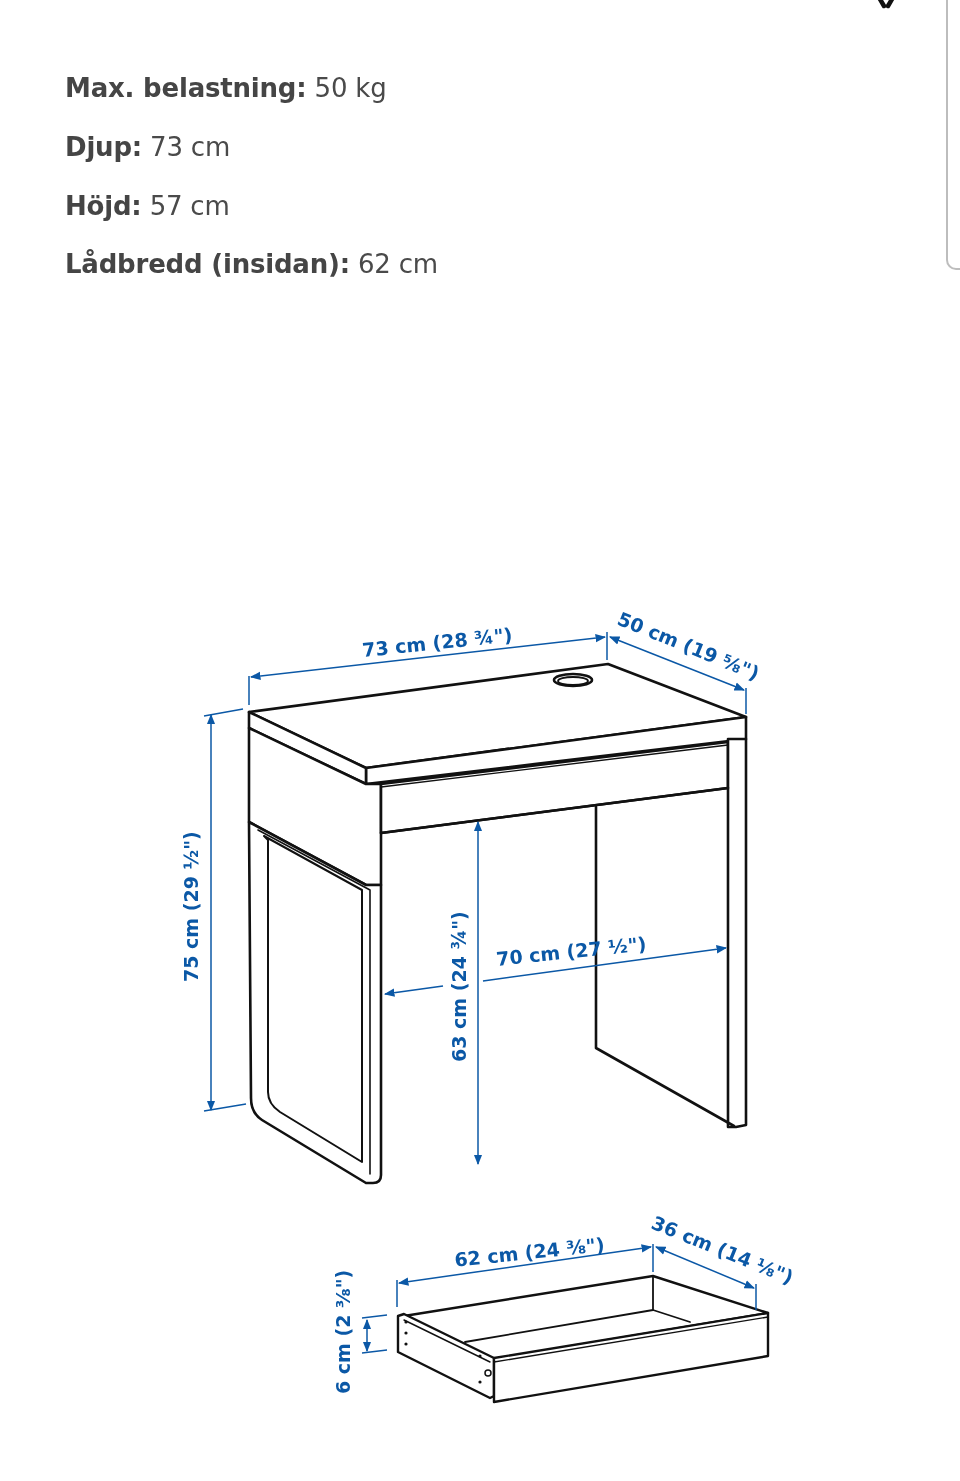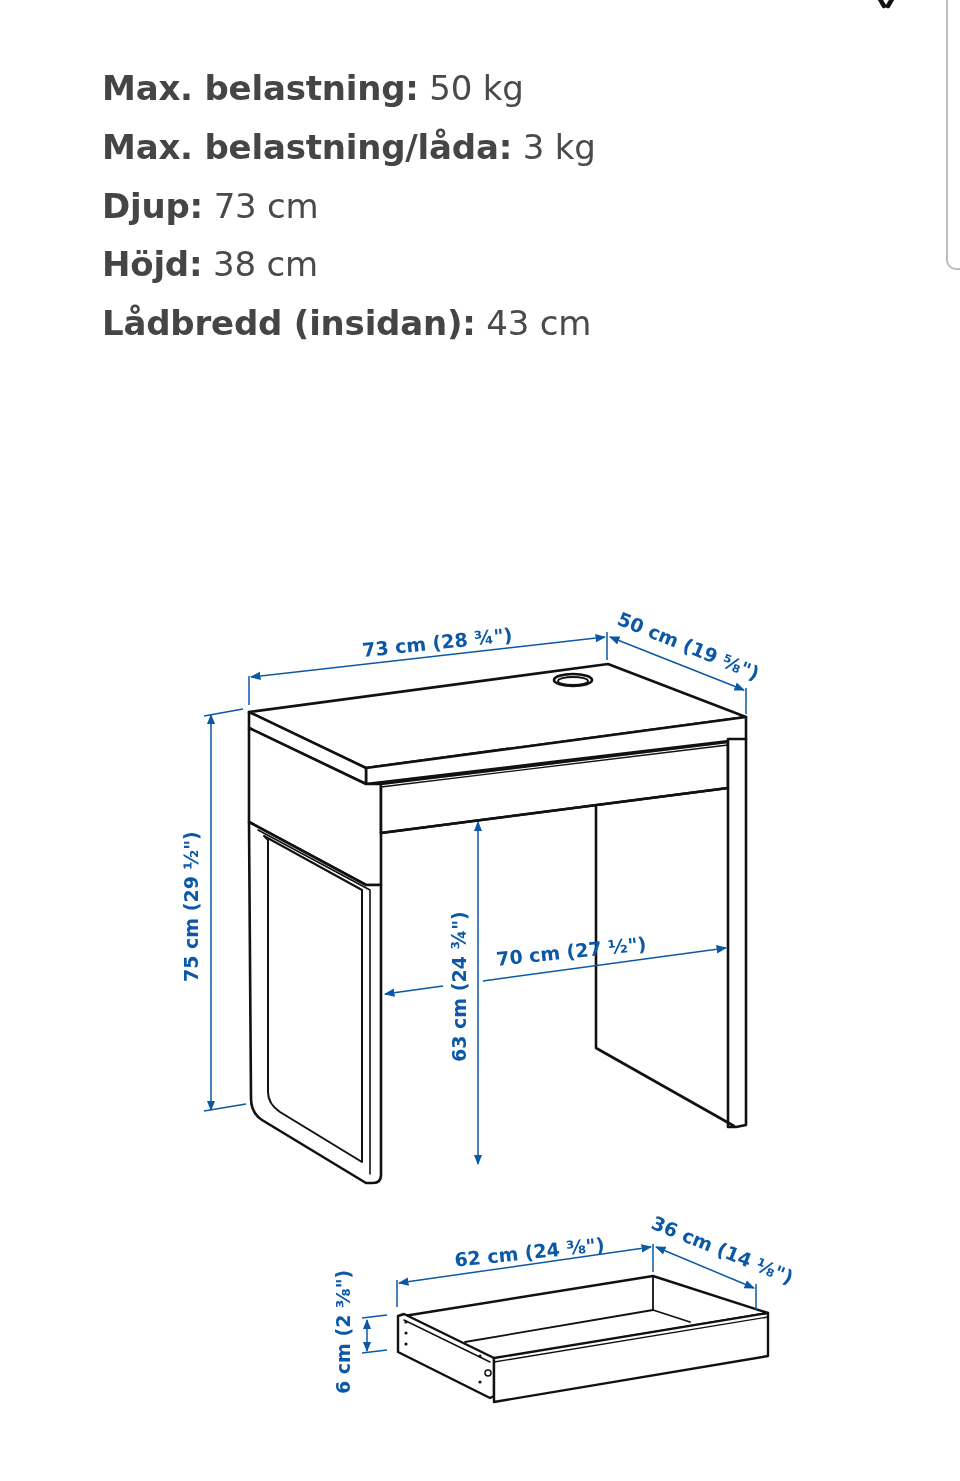--- a/index.html
+++ b/index.html
@@ -38,24 +38,23 @@
       position: absolute;
       left: 65px;
       top: 62px;
       margin: 0;
       padding: 0;
       list-style: none;
     }
     .spec-row {
       height: 58.8px;
       line-height: 52px;
-      font-size: 34px;
+      font-size: 26px;
       white-space: nowrap;
       letter-spacing: -0.2px;
-      margin-left: 37px;
     }
     .spec-label {
       font-weight: bold;
       color: #454545;
     }
     .spec-value {
       font-weight: normal;
       color: #4a4a4a;
     }
     .diagram {
@@ -84,34 +83,30 @@
 </div>
 
 <div class="scrollbar-track"></div>
 
 <ul class="specs">
   <li class="spec-row">
     <span class="spec-label">Max. belastning:</span>
     <span class="spec-value">50 kg</span>
   </li>
   <li class="spec-row">
-    <span class="spec-label">Max. belastning/låda:</span>
-    <span class="spec-value">3 kg</span>
-  </li>
-  <li class="spec-row">
     <span class="spec-label">Djup:</span>
     <span class="spec-value">73 cm</span>
   </li>
   <li class="spec-row">
     <span class="spec-label">Höjd:</span>
-    <span class="spec-value">38 cm</span>
+    <span class="spec-value">57 cm</span>
   </li>
   <li class="spec-row">
     <span class="spec-label">Lådbredd (insidan):</span>
-    <span class="spec-value">43 cm</span>
+    <span class="spec-value">62 cm</span>
   </li>
 </ul>
 
 <svg class="diagram" viewBox="0 0 960 1481">
   <defs>
     <marker id="arr" viewBox="0 0 10 10" refX="9" refY="5" markerWidth="7" markerHeight="7" orient="auto-start-reverse">
       <path d="M0,1 L10,5 L0,9 z" fill="#0b58a6"></path>
     </marker>
   </defs>
 

